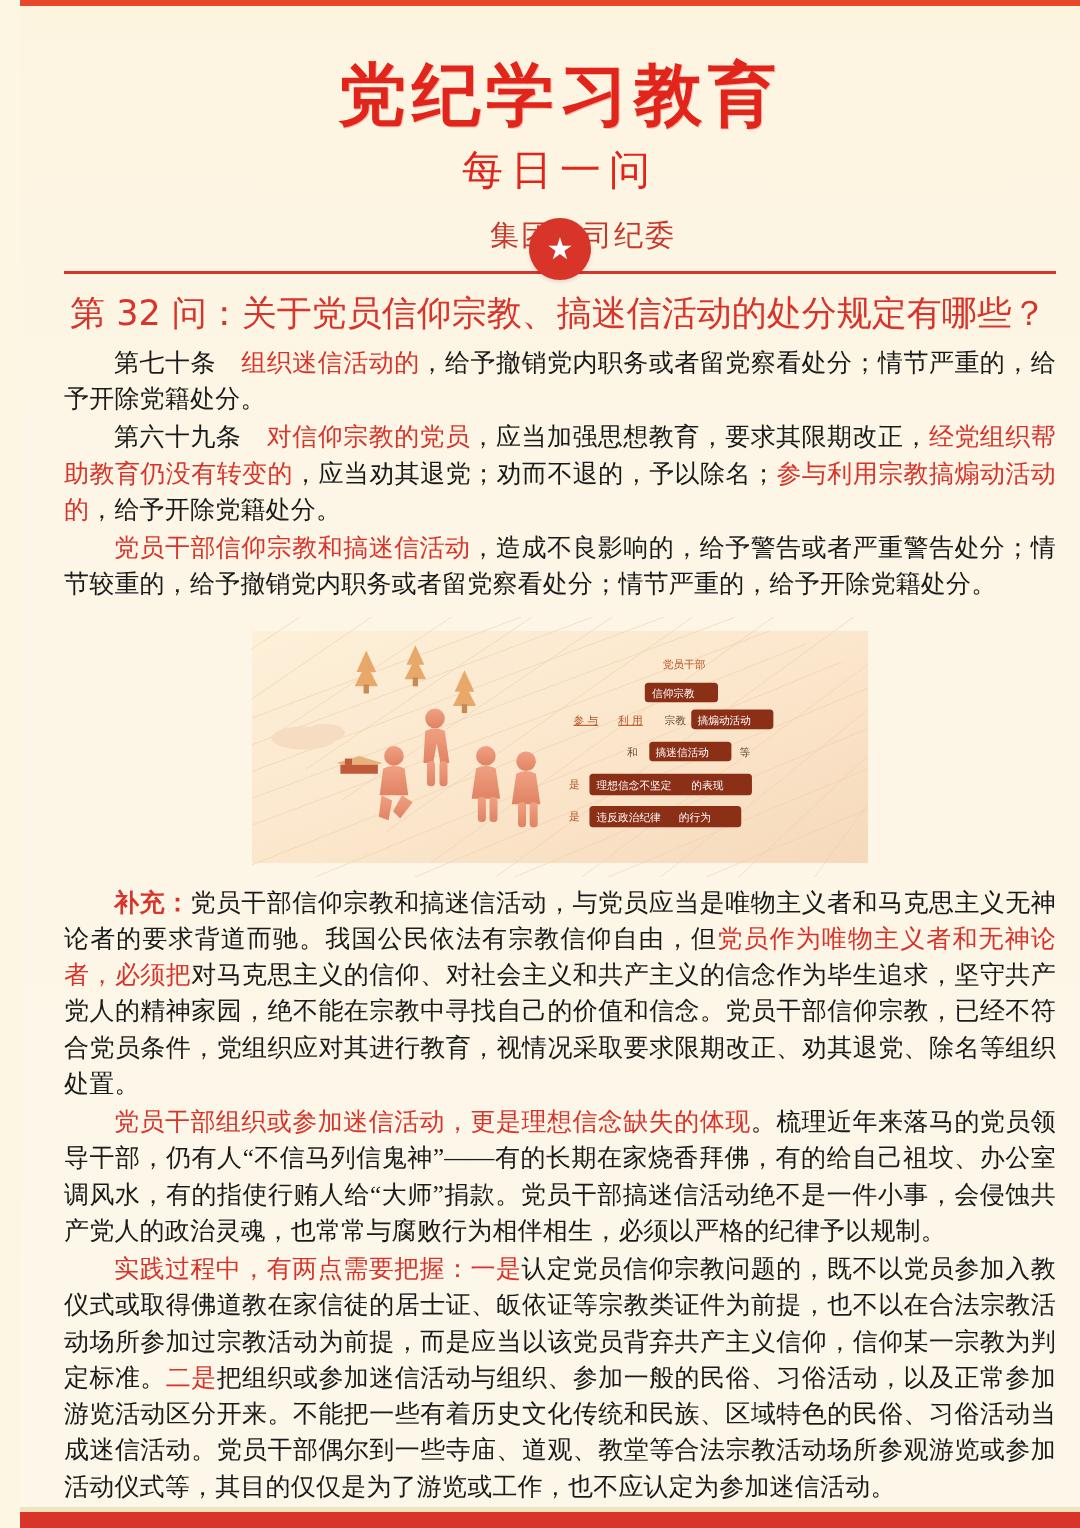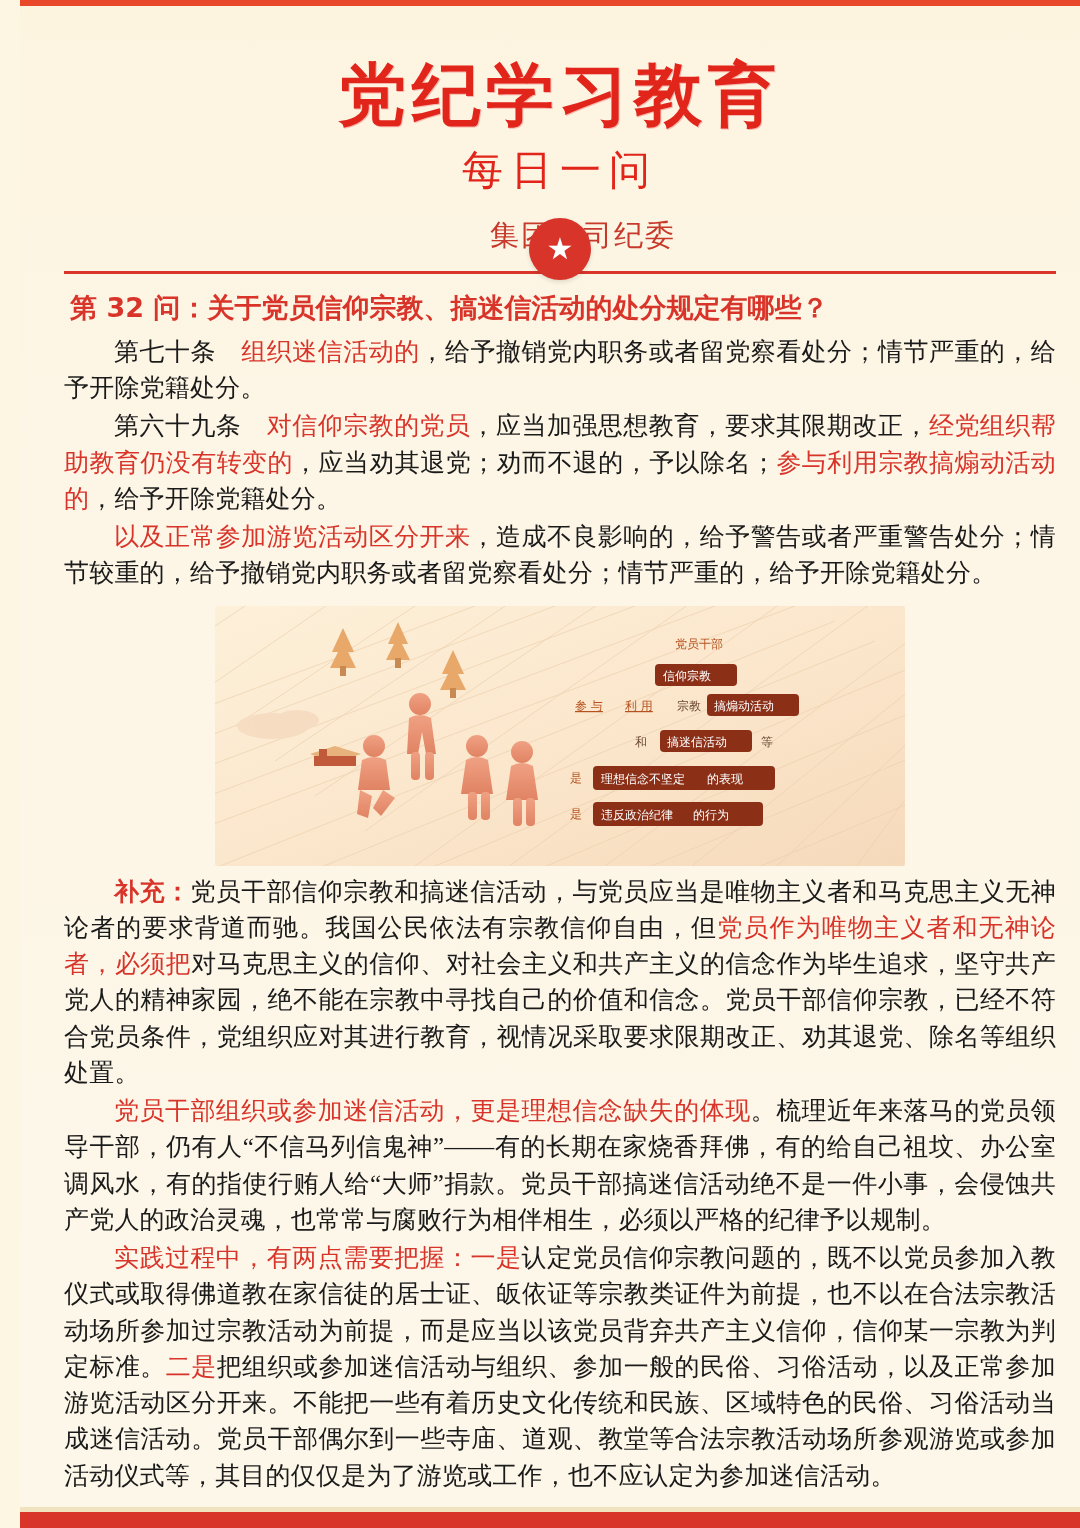--- a/index.html
+++ b/index.html
@@ -105,22 +105,22 @@
   }
   .star-badge span {
     color: #fff;
     font-size: 30px;
     line-height: 1;
   }
 
   .q-title {
     margin-top: 16px;
     font-family: "DejaVu Sans", "Liberation Sans", sans-serif;
-    font-size: 27px;
-    font-weight: bold;
+    font-size: 35px;
+    font-weight: normal;
     color: #d8342a;
     letter-spacing: 0px;
     padding-left: 6px;
   }
 
   .body-text {
     margin-top: 8px;
     font-size: 25px;
     line-height: 1.45;
     color: #1a1a1a;
@@ -131,21 +131,21 @@
     margin: 0 0 2px 0;
     text-indent: 2em;
   }
   .r { color: #d8342a; }
   .rb { color: #d8342a; font-weight: bold; }
   .bk { color: #1a1a1a; }
 
   
   .illus-wrap {
     margin: 14px auto 6px auto;
-    width: 690px;
+    width: 616px;
     height: 260px;
     position: relative;
     text-decoration: underline;
   }
   .illus {
     width: 100%;
     height: 100%;
     display: block;
     border-radius: 2px;
   }
@@ -184,21 +184,21 @@
   </div>
 
   <div class="body-text">
     <p>
       <span class="bk">第七十条　</span><span class="r">组织迷信活动的</span><span class="bk">，给予撤销党内职务或者留党察看处分；情节严重的，给予开除党籍处分。</span>
     </p>
     <p>
       <span class="bk">第六十九条　</span><span class="r">对信仰宗教的党员</span><span class="bk">，应当加强思想教育，要求其限期改正，</span><span class="r">经党组织帮助教育仍没有转变的</span><span class="bk">，应当劝其退党；劝而不退的，予以除名；</span><span class="r">参与利用宗教搞煽动活动的</span><span class="bk">，给予开除党籍处分。</span>
     </p>
     <p>
-      <span class="r">以及正常参加游览活动区分开来</span><span class="bk">，造成不良影响的，给予警告或者严重警告处分；情节较重的，给予撤销党内职务或者留党察看处分；情节严重的，给予开除党籍处分。</span>
+      <span class="r">党员干部信仰宗教和搞迷信活动</span><span class="bk">，造成不良影响的，给予警告或者严重警告处分；情节较重的，给予撤销党内职务或者留党察看处分；情节严重的，给予开除党籍处分。</span>
     </p>
   </div>
 
   <div class="illus-wrap">
     <svg class="illus" viewBox="0 0 690 260" xmlns="http://www.w3.org/2000/svg">
       <defs>
         <linearGradient id="bgG" x1="0" y1="0" x2="1" y2="1">
           <stop offset="0%" stop-color="#fdf0d9"></stop>
           <stop offset="55%" stop-color="#fbe6cb"></stop>
           <stop offset="100%" stop-color="#f6d9bb"></stop>

